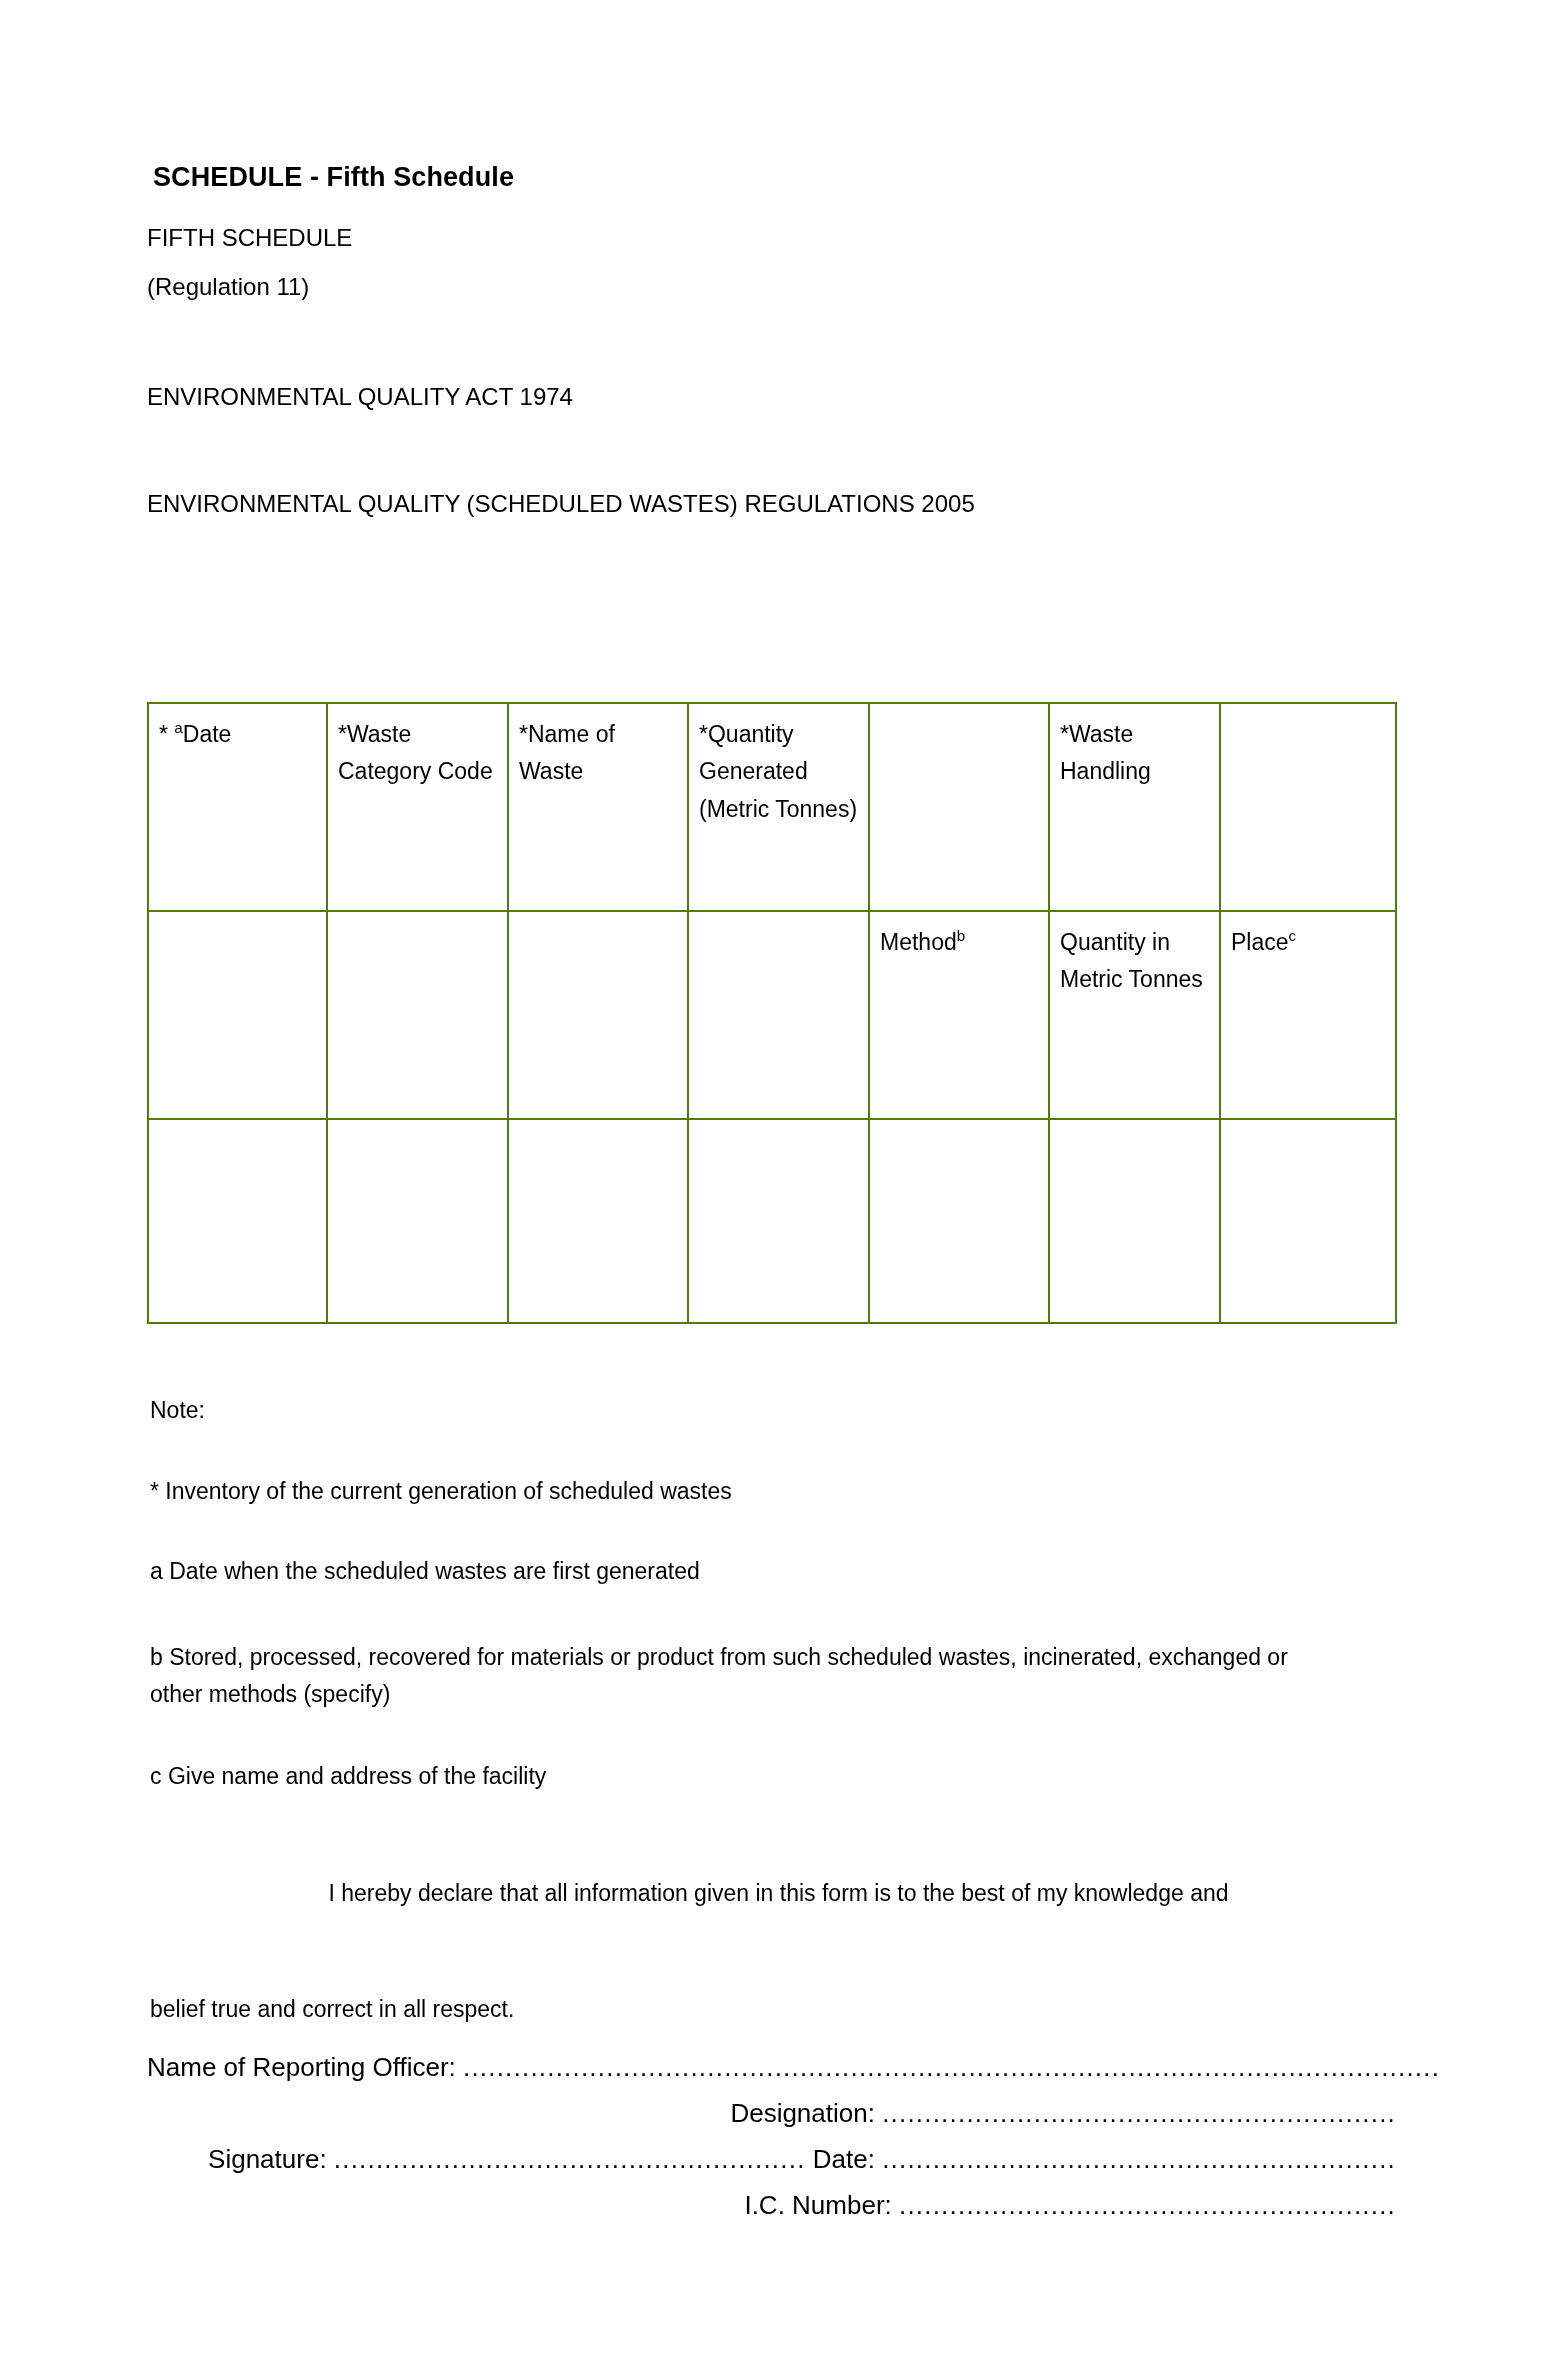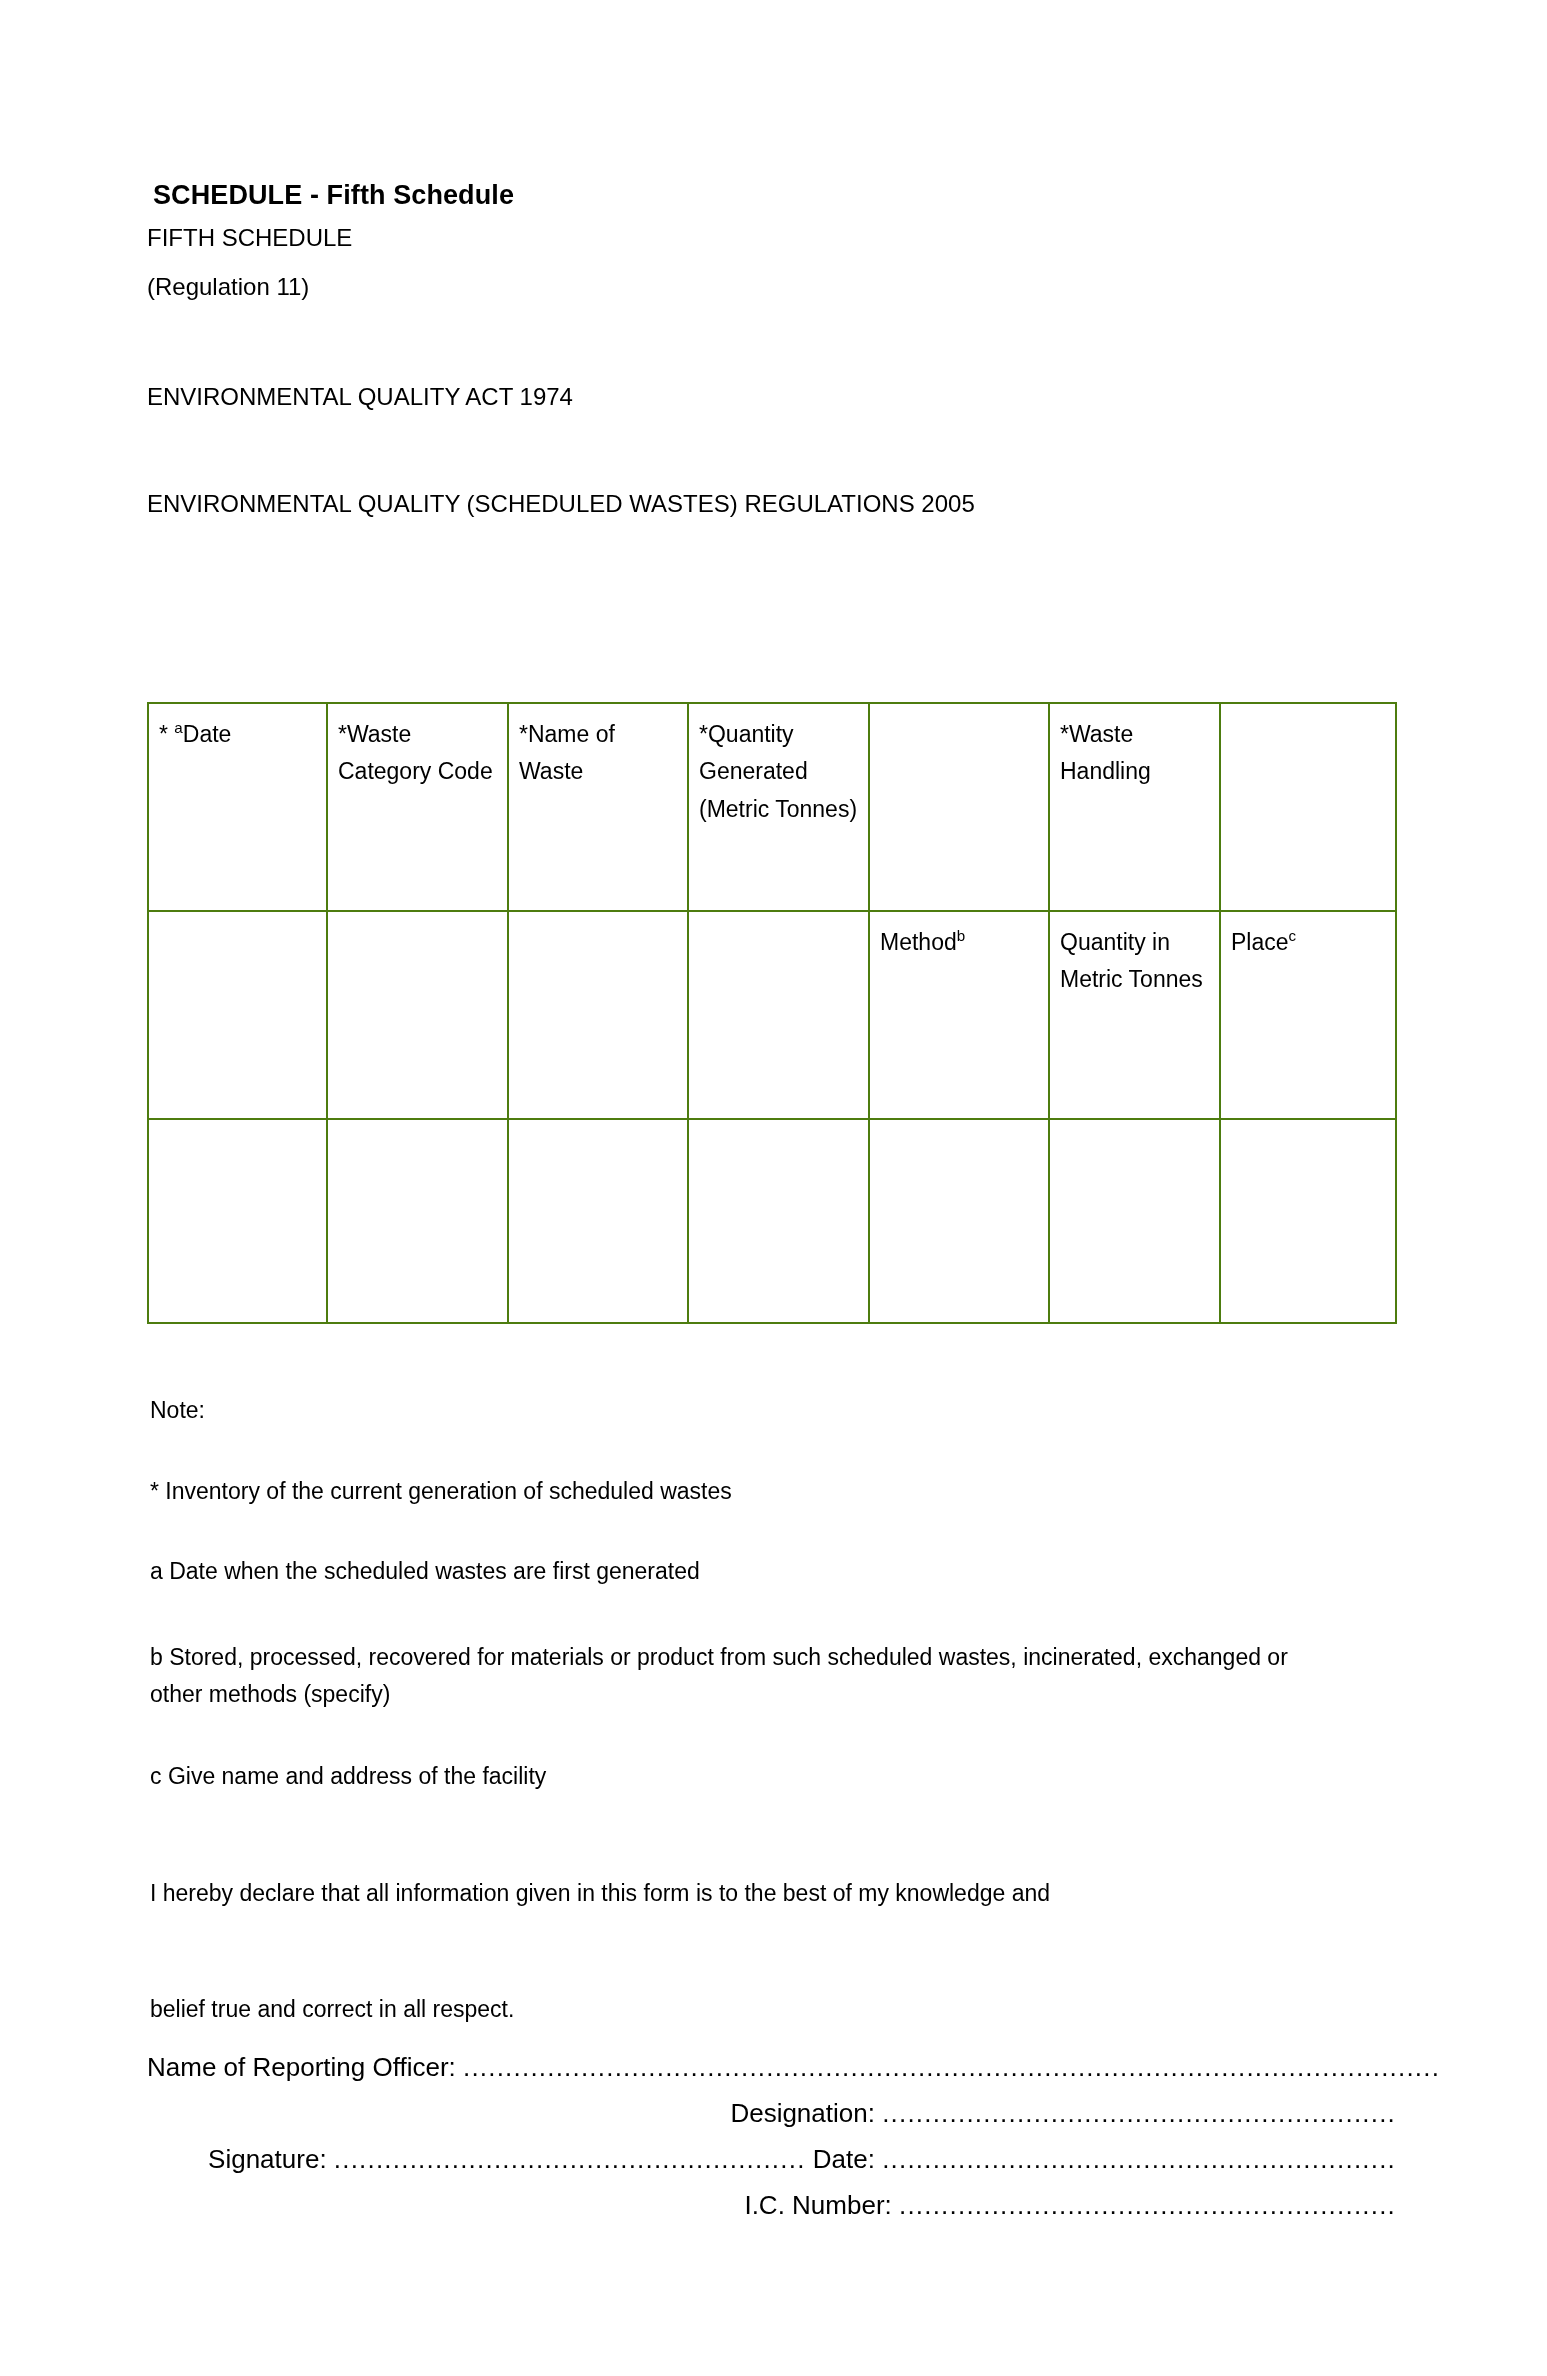--- a/index.html
+++ b/index.html
@@ -18,21 +18,21 @@
     position: relative;
     width: 1547px;
     height: 2376px;
     box-sizing: border-box;
   }
 
   
   .doc-title {
     position: absolute;
     left: 153px;
-    top: 180px;
+    top: 162px;
     font-size: 27px;
     font-weight: bold;
     letter-spacing: 0.1px;
     white-space: nowrap;
   }
 
   .center-line {
     position: absolute;
     left: 147px;
     width: 1249px;
@@ -101,21 +101,21 @@
   .n-c      { top: 1763px; }
 
   .decl {
     position: absolute;
     left: 150px;
     width: 1257px;
     font-size: 23px;
     line-height: 1.2;
     white-space: nowrap;
   }
-  .d-1 { top: 1880px; }
+  .d-1 { top: 1880px; text-align: center; }
   .d-2 { top: 1996px; }
 
   
   .sig-block {
     position: absolute;
     left: 147px;
     top: 2054px;
     width: 1249px;
     font-size: 26px;
     line-height: 1.0;

